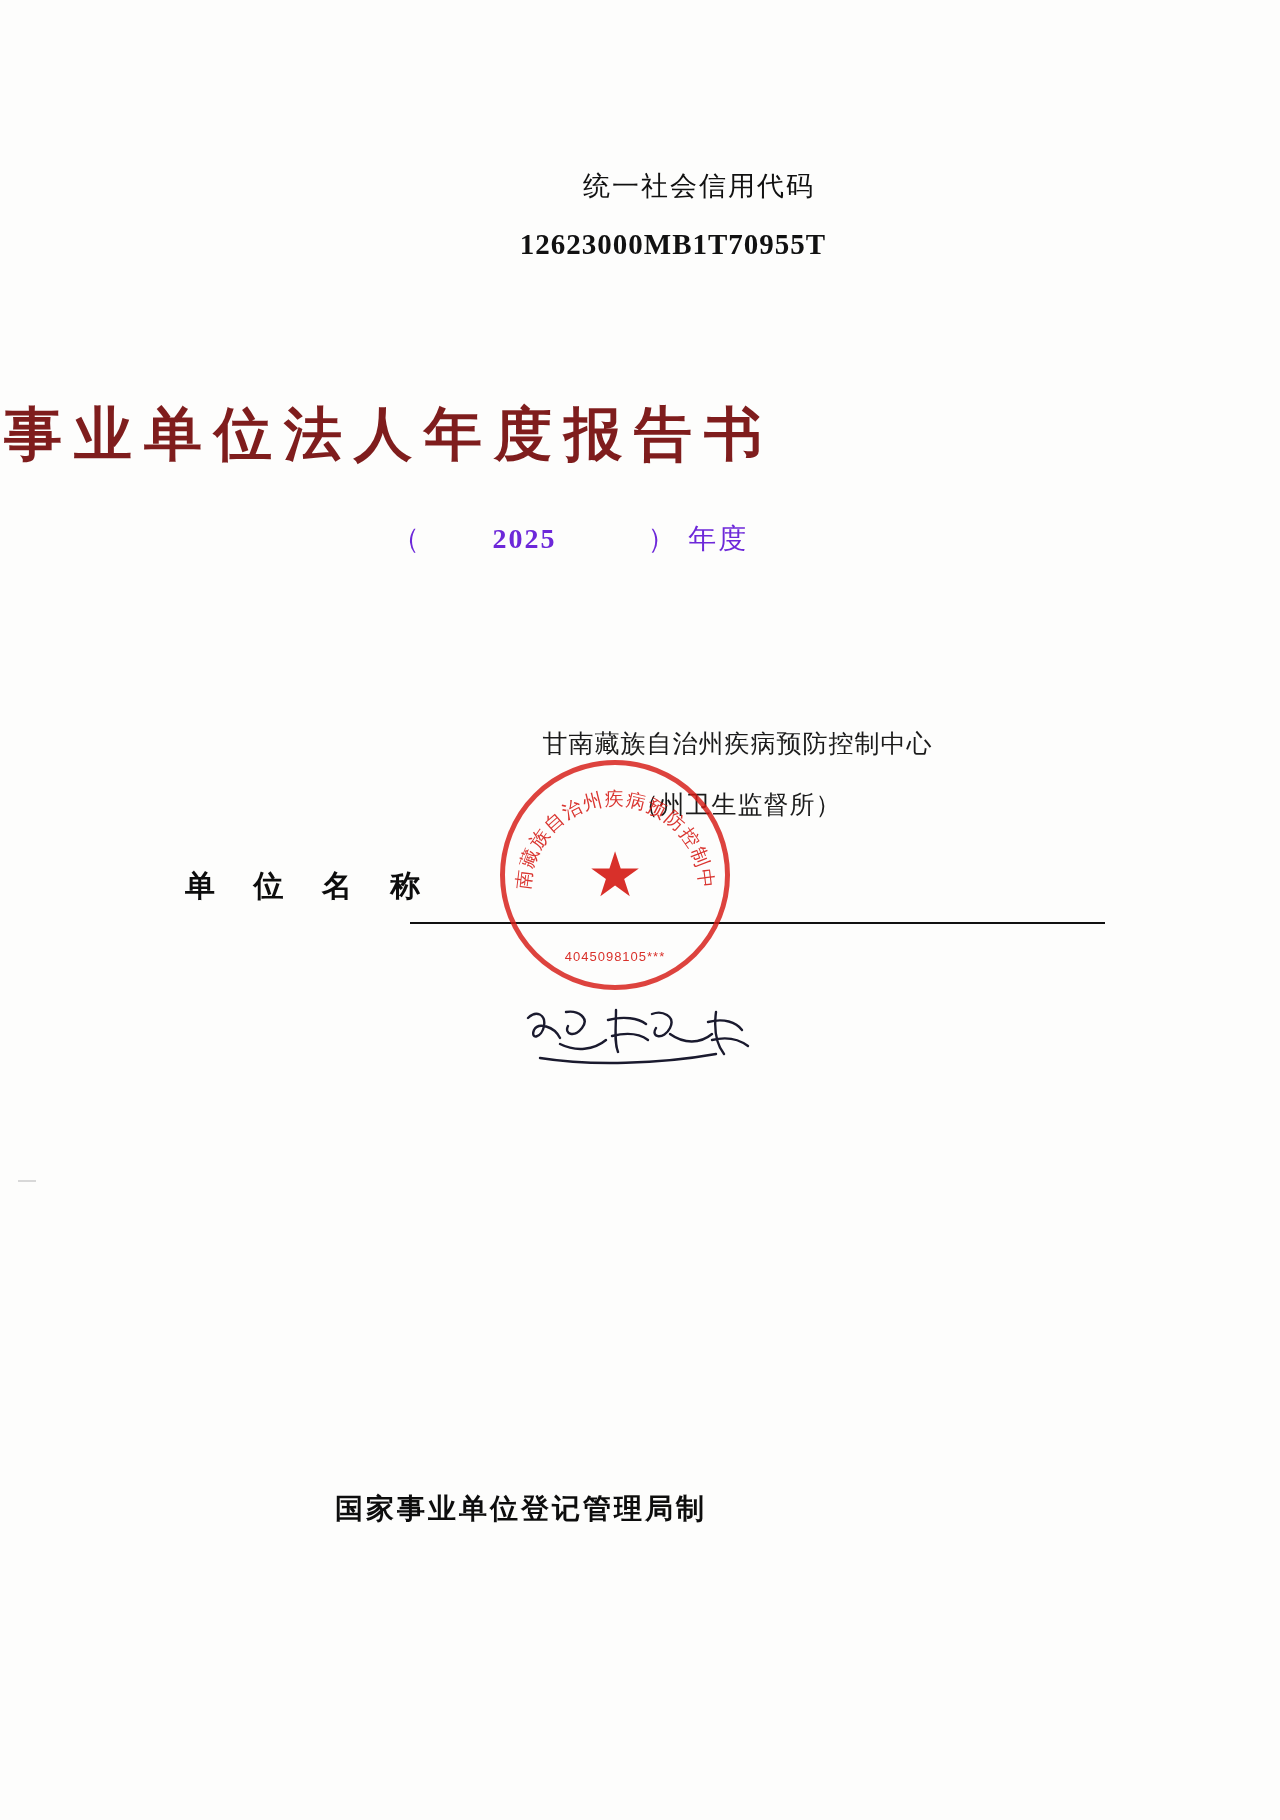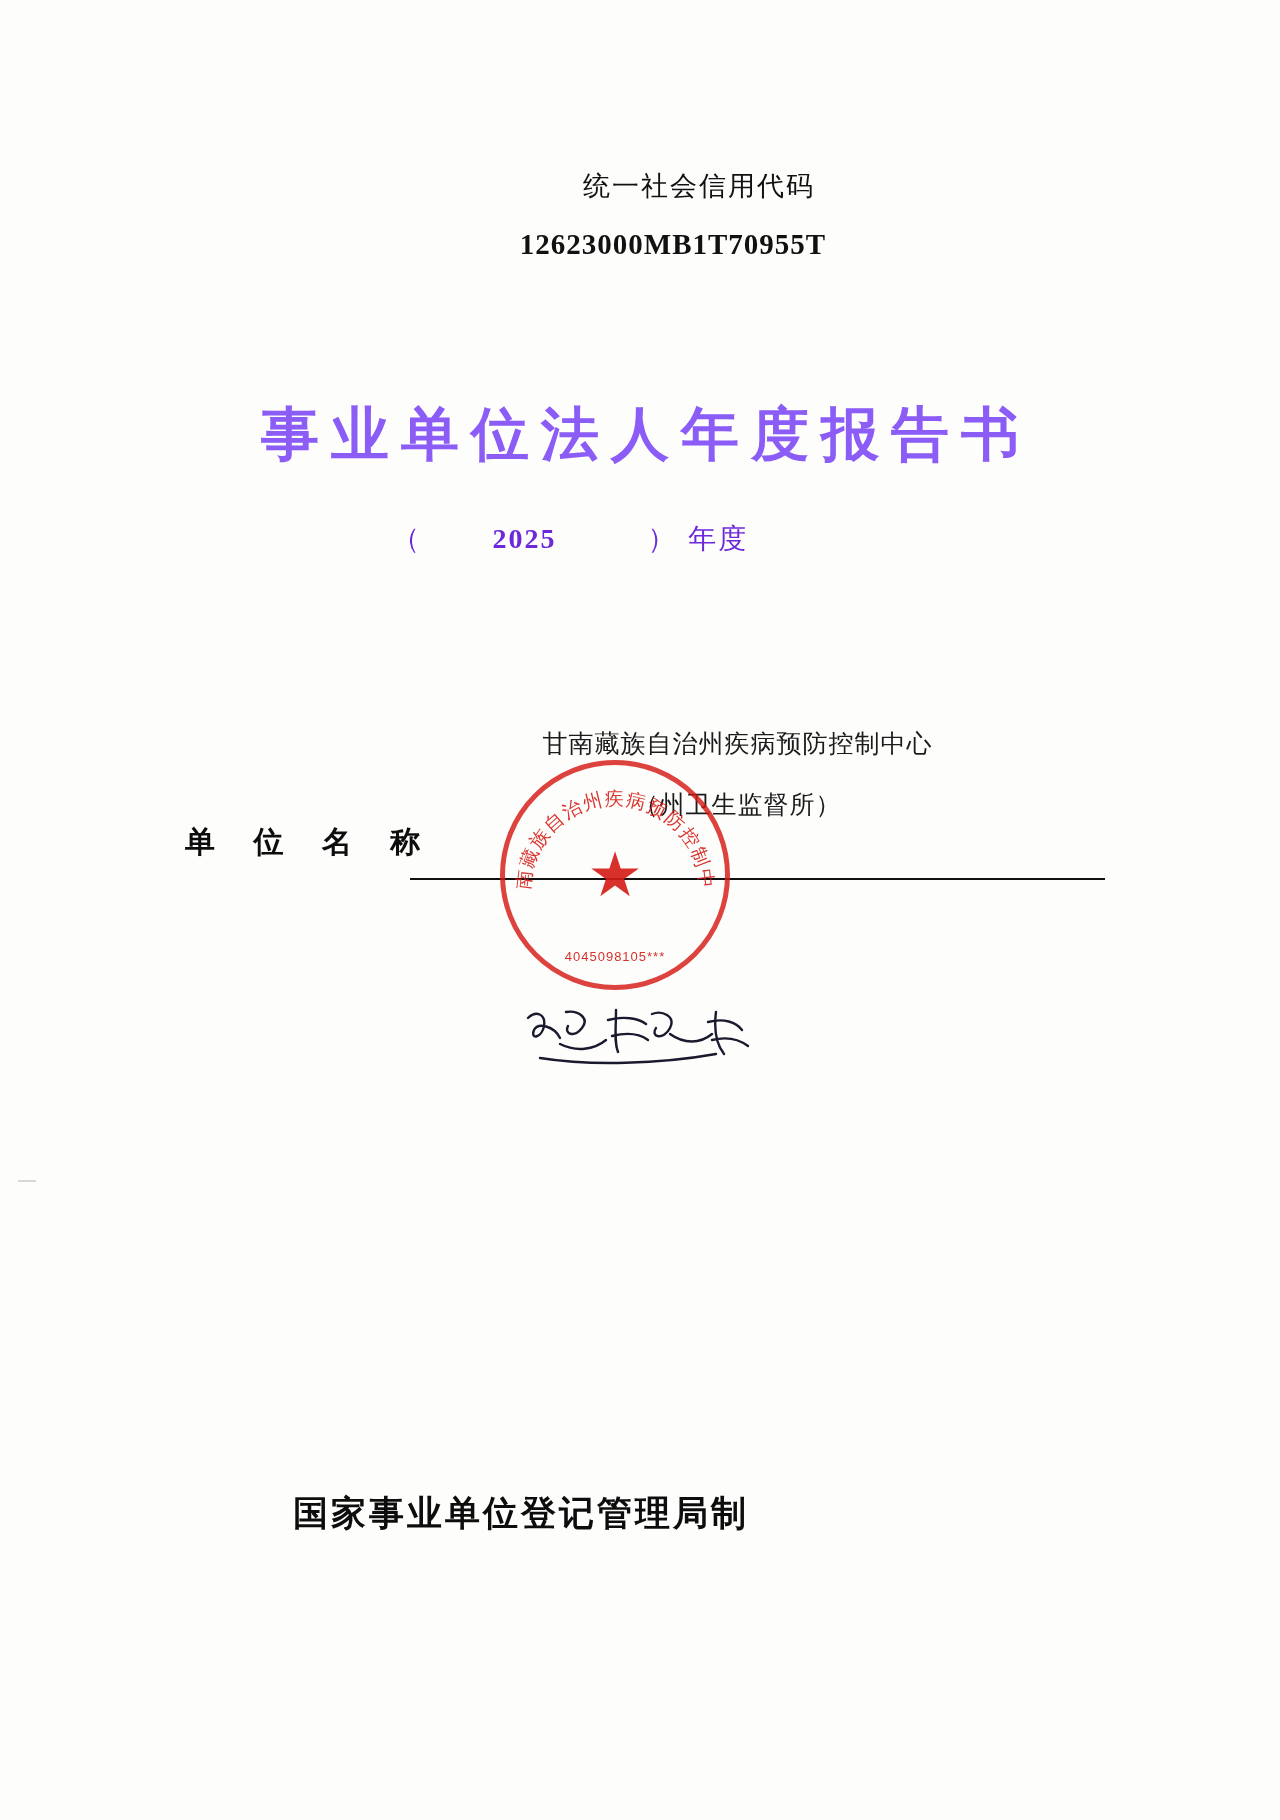--- a/index.html
+++ b/index.html
@@ -50,28 +50,27 @@
     letter-spacing: 1px;
     font-family: "Liberation Serif", "DejaVu Serif", serif;
     color: #111;
   }
 
   .doc-title {
     position: absolute;
     top: 396px;
     left: 0;
     width: 1280px;
-    text-align: center;
     font-size: 58px;
     font-weight: bold;
     letter-spacing: 12px;
-    padding-left: 12px;
-    box-sizing: border-box;
-    font-family: "DejaVu Serif", "Liberation Serif", serif;
-    color: #8b5cf6;
+    padding-left: 4px;
+    box-sizing: border-box;
+    font-family: "DejaVu Serif", "Liberation Serif", serif;
+    color: #7f1d1d;
   }
 
   .year-line {
     position: absolute;
     top: 520px;
     left: 0;
     width: 1140px;
     text-align: center;
     font-size: 28px;
     letter-spacing: 2px;
@@ -191,21 +190,21 @@
   }
 
   .footer {
     position: absolute;
     top: 1490px;
     left: 0;
     width: 1032px;
     text-align: center;
     padding-left: 10px;
     box-sizing: border-box;
-    font-size: 35px;
+    font-size: 28px;
     font-weight: bold;
     letter-spacing: 3px;
     font-family: "DejaVu Serif", "Liberation Serif", serif;
     color: #0d0d0d;
   }
 
   .edge-mark {
     position: absolute;
     left: 18px;
     top: 1180px;
@@ -228,21 +227,21 @@
   <div class="year-line">
     <span class="paren-open">（</span>
     <span class="year-value">2025</span>
     <span class="paren-close">）</span>
     <span>年度</span>
   </div>
 
   <div class="unit-name-top">甘南藏族自治州疾病预防控制中心</div>
   <div class="unit-name-second">（州卫生监督所）</div>
 
-  <div class="field-block" style="top: 800px; text-align: center;">
+  <div class="field-block" style="top: 844px; text-align: center;">
     <div class="field-row">
       <div class="field-label">单 位 名 称</div>
       <div class="field-rule"></div>
     </div>
   </div>
 
 
   <svg class="signature" viewBox="0 0 260 70">
     <g fill="none" stroke="#1a1a2e" stroke-width="2.4" stroke-linecap="round">
       <path d="M8,18 C16,10 26,14 24,26 C22,38 10,40 14,30 C18,22 34,26 40,38"></path>

